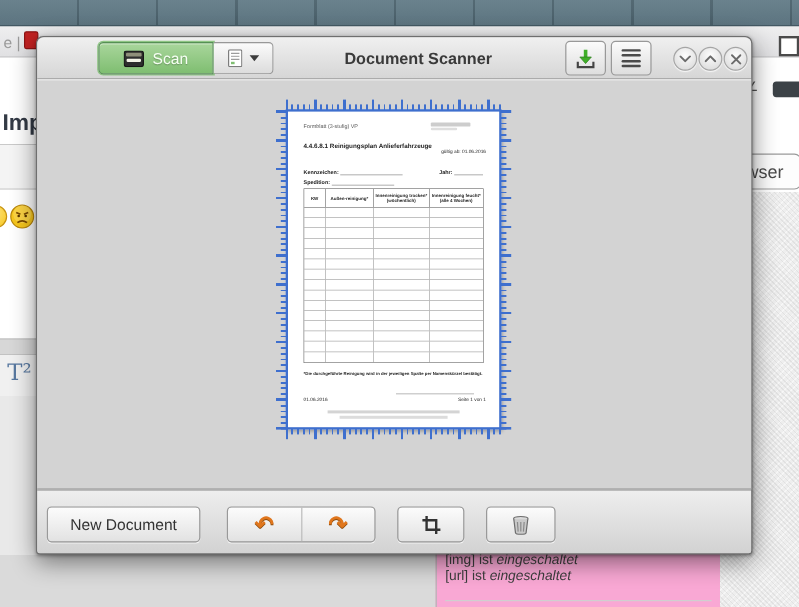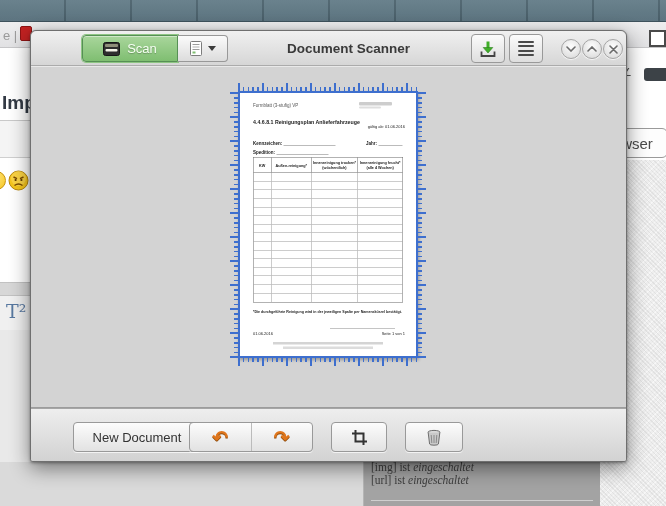--- a/index.html
+++ b/index.html
@@ -36,22 +36,22 @@
   .angle-glyph { position:absolute; left:622px; top:66px; font-size:11px; color:#555; }
   .dark-pill { position:absolute; left:644px; top:68px; width:26px; height:13px; background:#3c4247; border-radius:3px; }
   .browse-btn { position:absolute; left:606px; top:128px; width:62px; height:30px; background:#fdfdfd;
     border:1px solid #9a9a9a; border-radius:6px; font-size:15px; color:#4a4a4a;
     display:flex; align-items:center; justify-content:center; }
   .bg-texture { position:absolute; left:600px; top:160px; width:66px; height:346px;
     background-color:#eeeeee;
     background-image:repeating-linear-gradient(45deg, rgba(0,0,0,.055) 0 1px, transparent 1px 3px),
                      repeating-linear-gradient(-45deg, rgba(255,255,255,.5) 0 1px, transparent 1px 4px); }
 
-  .forum-panel { position:absolute; left:363px; top:440px; width:237px; height:66px; background:#a3a3a3;
-    border-left:1px solid #b5b5b5;font-family:Liberation Serif, serif; }
+  .forum-panel { position:absolute; left:363px; top:440px; width:237px; height:66px; background:#f9a8d4;
+    border-left:1px solid #b5b5b5; }
   .forum-line { position:absolute; left:7px; font-size:11.5px; color:#3d3d3d; white-space:nowrap; }
   .forum-line em { font-style:italic; }
   .forum-rule { position:absolute; left:7px; top:60px; width:222px; border-top:1px solid #cfcfcf; }
 
   
   .dialog { position:absolute; left:30px; top:30px; width:597px; height:432px;
     background:#d9d9d9; border:1px solid #6f6f6f; border-radius:6px 6px 3px 3px;
     box-shadow:0 6px 20px rgba(0,0,0,.48), 0 1px 3px rgba(0,0,0,.35); }
   .titlebar { position:absolute; left:0; top:0; width:100%; height:35px;
     background:linear-gradient(#f0f0f0,#d6d6d6); border-radius:6px 6px 0 0;
@@ -126,21 +126,21 @@
   .pi-page { position:absolute; right:22px; top:476px; font-size:8px; }
   .pi-tiny1 { position:absolute; left:66px; top:498px; width:220px; height:5px; background:#d4d4d4; }
   .pi-tiny2 { position:absolute; left:86px; top:507px; width:180px; height:5px; background:#dcdcdc; }
 
   
   .toolbar { position:absolute; left:0; top:377px; width:595px; height:53px;
     background:linear-gradient(#eeeeee,#d2d2d2); border-top:1px solid #a6a6a6; border-radius:0 0 2px 2px; }
   .tb-btn { position:absolute; top:13px; height:30px; background:linear-gradient(#fcfcfc,#e2e2e2);
     border:1px solid #999; border-radius:4px; display:flex; align-items:center; justify-content:center;
     font-size:13px; color:#333; box-shadow:0 1px 0 rgba(255,255,255,.7); }
-  .new-doc { left:8px; width:128px;margin-left:34px; }
+  .new-doc { left:8px; width:128px; }
   .rotate-group { left:158px; width:124px; padding:0; }
   .rot-half { width:61px; height:28px; display:flex; align-items:center; justify-content:center;
     font-size:19px; font-weight:bold; color:#e0761c; text-shadow:0 1px 0 #8a4a0c; }
   .rot-sep { width:1px; height:28px; background:#bbb; }
   .crop-btn { left:300px; width:56px; }
   .trash-btn { left:374px; width:58px; }
 </style>
 </head>
 <body>
 

